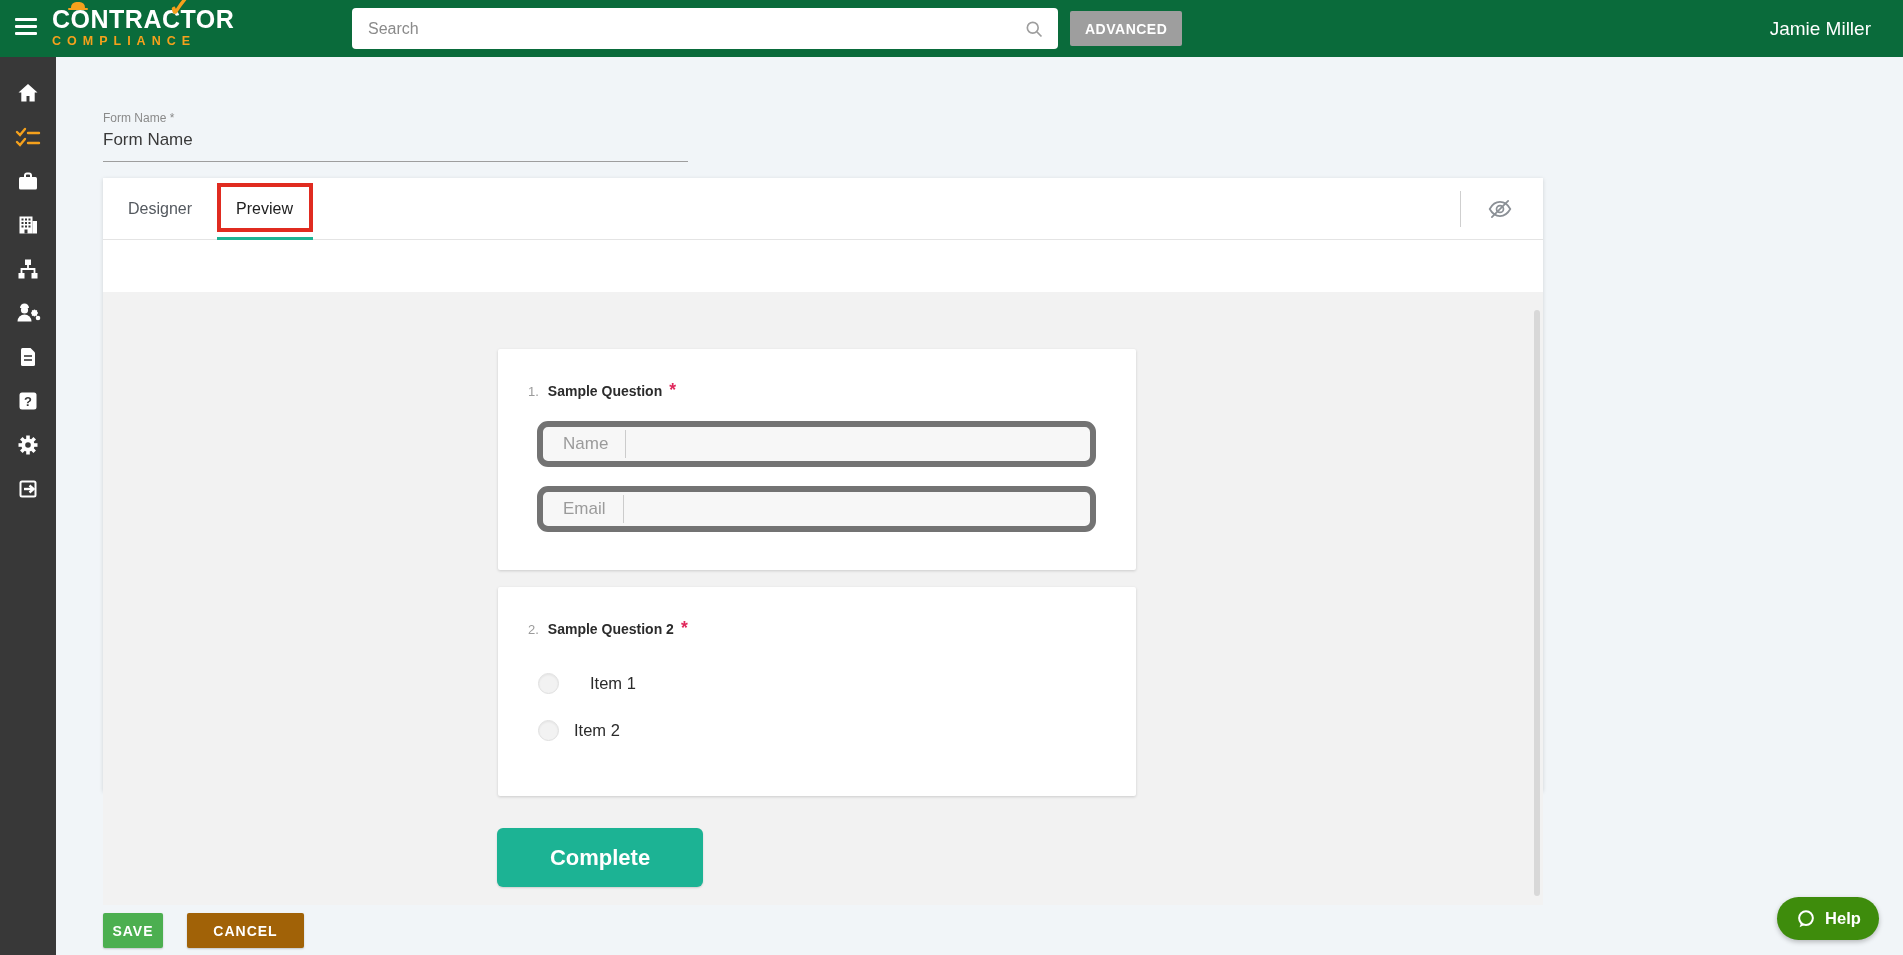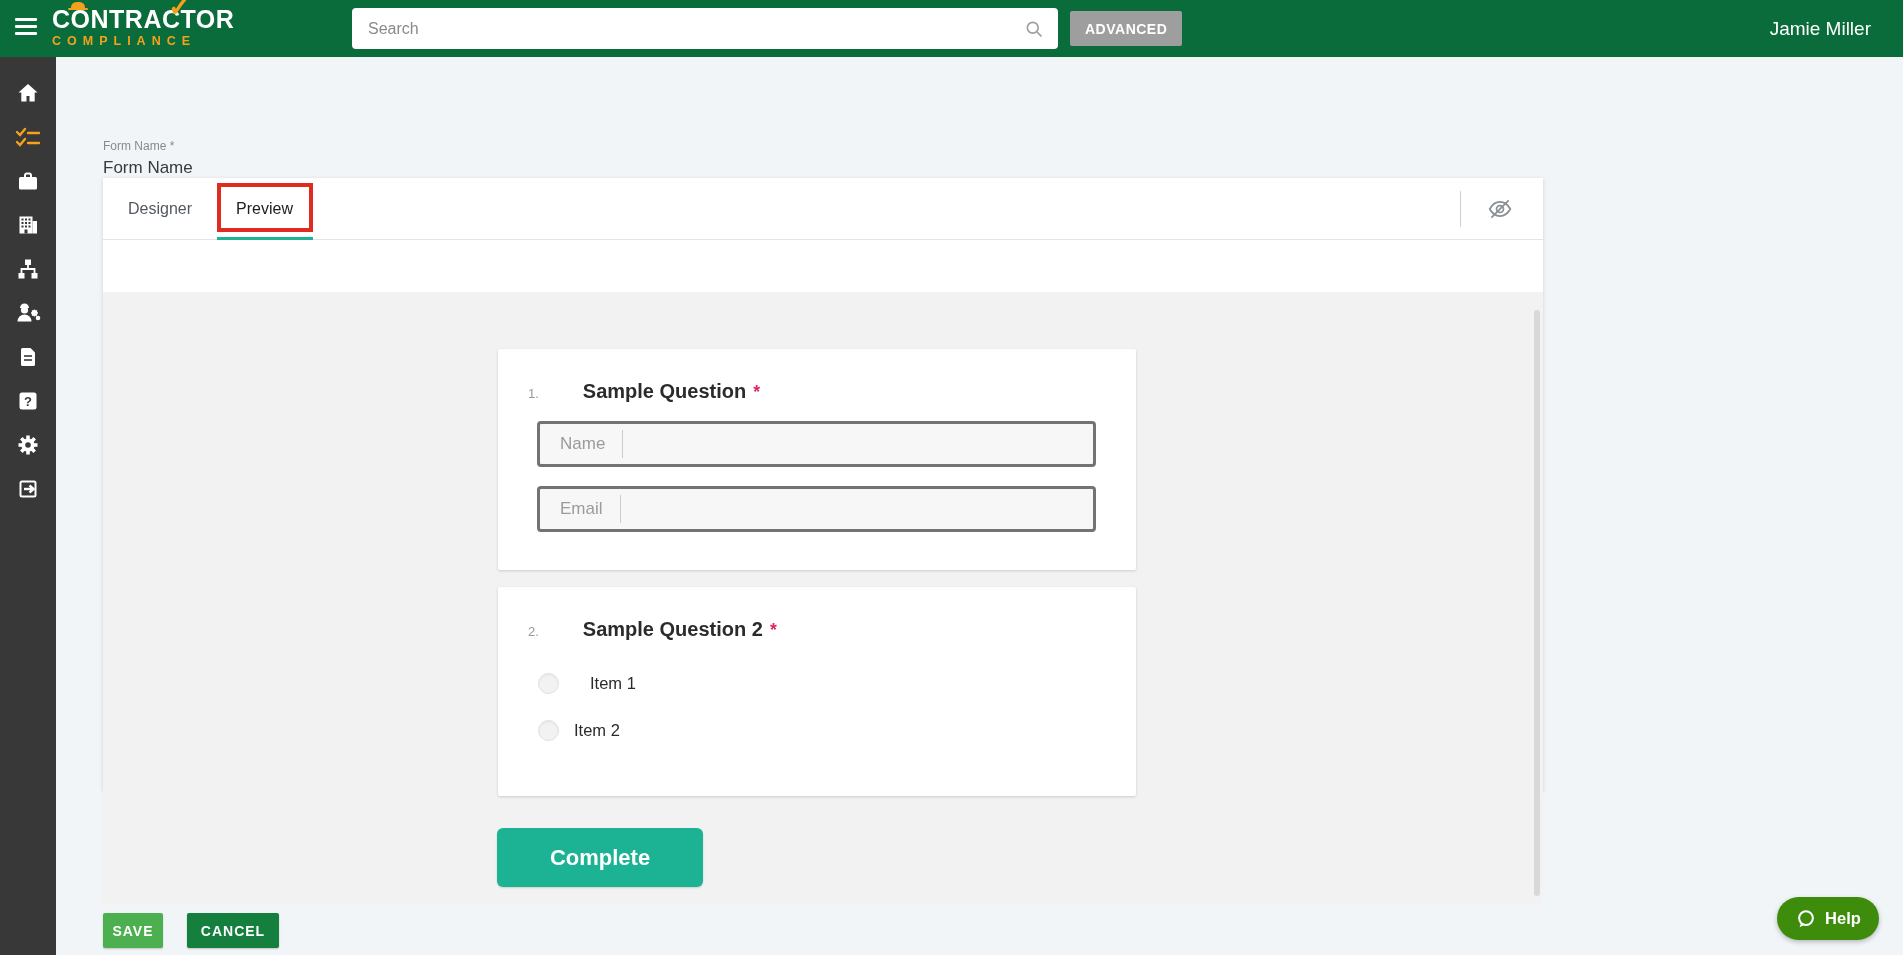--- a/index.html
+++ b/index.html
@@ -63,21 +63,21 @@
     position:absolute; top:57px; left:0; width:56px; height:898px;
     background:#383838; z-index:15;
     display:flex; flex-direction:column; align-items:center; padding-top:24px;
   }
   .side-item { width:26px; height:24px; margin-bottom:20px; display:flex; align-items:center; justify-content:center; cursor:pointer; }
 
   
   .main { position:absolute; top:57px; left:56px; width:1847px; height:898px; background:#f1f5f8; }
 
   .form-name-block { position:absolute; left:47px; top:54px; width:585px; }
-  .form-name-label { font-size:12px; color:#8a8a8a;margin-top:28px; }
+  .form-name-label { font-size:12px; color:#8a8a8a; }
   .form-name-value {
     font-size:17px; color:#3a3a3a; margin-top:5px; padding-bottom:11px;
     border-bottom:1px solid #9e9e9e; cursor:text;
   }
 
   .big-card {
     position:absolute; left:47px; top:121px; width:1440px; height:613px;
     background:#fff; box-shadow:0 1px 4px rgba(0,0,0,0.14);
   }
 
@@ -115,26 +115,26 @@
   }
 
   .q-card {
     position:absolute; left:395px; width:638px; background:#fff;
     border-radius:2px; box-shadow:0 1px 3px rgba(0,0,0,0.16);
   }
   .q-card1 { top:57px; height:221px; }
   .q-card2 { top:295px; height:209px; }
   .q-title { display:flex; align-items:baseline; margin:31px 0 0 30px; }
   .q-number { font-size:13px; color:#9b9b9b; margin-right:9px; }
-  .q-text { font-size:20px; font-weight:bold; color:#2b2b2b;margin-left:35px; }
+  .q-text { font-size:14px; font-weight:bold; color:#2b2b2b; }
   .q-required { font-size:17.5px; font-weight:bold; color:#e0285c; margin-left:7px; }
 
   .q-input {
     position:absolute; left:39px; width:559px; height:46px;
-    background:#f7f7f7; border:3px solid #737373; border-radius:4px;
+    background:#f7f7f7; border:6px solid #737373; border-radius:11px;
     display:flex; align-items:center; cursor:text;
   }
   .q-input-name { top:72px; }
   .q-input-email { top:137px; }
   .q-input-label { font-size:17px; color:#9b9b9b; padding-left:20px; }
   .q-input-caret { width:1px; height:28px; background:#cccccc; margin-left:17px; }
 
   .radio-row { position:absolute; left:40px; display:flex; align-items:center; cursor:pointer; }
   .radio-row1 { top:86px;gap:16px; }
   .radio-row2 { top:133px; }
@@ -151,21 +151,21 @@
     color:#fff; font-family:"Liberation Sans", sans-serif; font-weight:bold; font-size:22px;
     cursor:pointer; box-shadow:0 1px 2px rgba(0,0,0,0.15);
   }
 
   .action-btn {
     position:absolute; top:856px; height:35px; border:none; border-radius:2px;
     color:#fff; font-family:"Liberation Sans", sans-serif; font-weight:bold; font-size:14px;
     letter-spacing:1px; cursor:pointer; box-shadow:0 1px 2px rgba(0,0,0,0.2);
   }
   .save-btn { left:47px; width:60px; background:#4caf50; }
-  .cancel-btn { left:131px; width:92px; background:#15803d; }
+  .cancel-btn { left:131px; width:117px; background:#a16207; }
 
   .help-btn {
     position:absolute; right:24px; bottom:15px; width:102px; height:43px;
     background:#3e8c0c; border:none; border-radius:22px;
     display:flex; align-items:center; justify-content:center; gap:8px;
     color:#fff; font-family:"Liberation Sans", sans-serif; font-weight:bold; font-size:16.5px;
     cursor:pointer; z-index:30; box-shadow:0 2px 5px rgba(0,0,0,0.25);
   }
 </style>
 </head>

